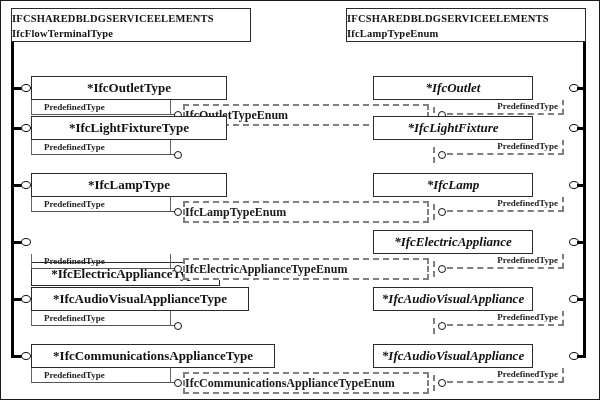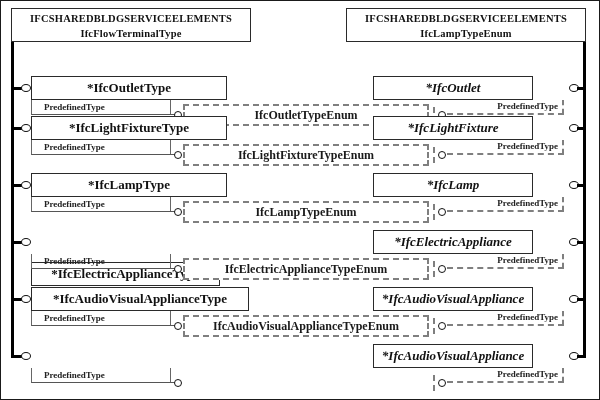--- a/index.html
+++ b/index.html
@@ -7,21 +7,21 @@
     position:relative; width:600px; height:400px;
     background:#fff; overflow:hidden; box-sizing:border-box;
     border:1px solid #1a1a1a;
     font-family:"Liberation Serif","DejaVu Serif",serif;
     color:#111;
   }
   
   .schema {
     position:absolute; top:7px; height:34px; box-sizing:border-box;
     border:1.6px solid #2a2a2a; background:#fff;
-    text-align:center; font-weight:bold; font-size:10.5px; line-height:15px;
+    text-align:left; font-weight:bold; font-size:10.5px; line-height:15px;
     padding-top:2px; letter-spacing:.2px;
   }
   .schema-l { left:10px;  width:240px; }
   .schema-r { left:345px; width:240px; }
   
   .bus { position:absolute; top:41px; width:3px; height:316px; background:#000; }
   .bus-l { left:10px; }
   .bus-r { left:582px; }
   
   .row { position:absolute; left:0; width:600px; height:57px; }
@@ -53,21 +53,21 @@
     border:1.6px solid #111; border-radius:50%;
   }
   .circ-enum-l   { left:173px; top:35px; width:8px; height:8px; }
   .circ-enum-r   { left:437px; top:35px; width:8px; height:8px; }
   .circ-branch-l { left:20px;  top:8px;  width:10px; height:8px; }
   .circ-branch-r { left:568px; top:8px;  width:10px; height:8px; }
   
   .enum-box {
     position:absolute; left:182px; top:28px; width:246px; height:22px; box-sizing:border-box;
     border:2px dashed #7f7f7f; background:#fff;
-    text-align:center; font-weight:bold; font-size:12px; line-height:18px; color:#1a1a1a;
+    text-align:left; font-weight:bold; font-size:12px; line-height:18px; color:#1a1a1a;
     white-space:nowrap;
   }
   .tick-r   { position:absolute; left:432px; top:31px; height:16px; width:0; border-left:2px dashed #7f7f7f; }
   .dash-line-r { position:absolute; left:446px; top:37px; width:117px; height:0; border-top:2px dashed #7f7f7f; }
   .attr-r-label {
     position:absolute; left:445px; top:25px; width:112px;
     font-size:9px; font-weight:bold; text-align:right; color:#222; white-space:nowrap;
   }
   .tick-rr { position:absolute; left:561px; top:24px; height:14px; width:0; border-left:2px dashed #7f7f7f; }
   
@@ -109,21 +109,20 @@
     <div class="branch-r"></div>
   </div>
 
   <div class="row r1">
     <div class="branch-l"></div>
     <div class="circ circ-branch-l"></div>
     <div class="ent ent-l">*IfcLightFixtureType</div>
     <div class="attr-l">PredefinedType</div>
     <div class="attr-line-l"></div>
     <div class="circ circ-enum-l"></div>
-    <div class="enum-box">IfcLightFixtureTypeEnum</div>
     <div class="tick-r"></div>
     <div class="circ circ-enum-r"></div>
     <div class="dash-line-r"></div>
     <div class="attr-r-label">PredefinedType</div>
     <div class="tick-rr"></div>
     <div class="ent ent-r">*IfcLightFixture</div>
     <div class="circ circ-branch-r"></div>
     <div class="branch-r"></div>
   </div>
 
@@ -163,37 +162,38 @@
     <div class="branch-r"></div>
   </div>
 
   <div class="row r4">
     <div class="branch-l"></div>
     <div class="circ circ-branch-l"></div>
     <div class="ent ent-l">*IfcAudioVisualApplianceType</div>
     <div class="attr-l">PredefinedType</div>
     <div class="attr-line-l"></div>
     <div class="circ circ-enum-l"></div>
-    <div class="enum-box">IfcAudioVisualApplianceTypeEnum</div>
     <div class="tick-r"></div>
     <div class="circ circ-enum-r"></div>
     <div class="dash-line-r"></div>
     <div class="attr-r-label">PredefinedType</div>
     <div class="tick-rr"></div>
     <div class="ent ent-r">*IfcAudioVisualAppliance</div>
     <div class="circ circ-branch-r"></div>
     <div class="branch-r"></div>
   </div>
 
   <div class="row r5">
     <div class="branch-l"></div>
     <div class="circ circ-branch-l"></div>
-    <div class="attr-l">PredefinedType</div>
-    <div class="attr-line-l"></div>
-    <div class="circ circ-enum-l"></div>
+    <div class="ent ent-l">*IfcCommunicationsApplianceType</div>
+    <div class="attr-l">PredefinedType</div>
+    <div class="attr-line-l"></div>
+    <div class="circ circ-enum-l"></div>
+    <div class="enum-box">IfcCommunicationsApplianceTypeEnum</div>
     <div class="tick-r"></div>
     <div class="circ circ-enum-r"></div>
     <div class="dash-line-r"></div>
     <div class="attr-r-label">PredefinedType</div>
     <div class="tick-rr"></div>
     <div class="ent ent-r">*IfcAudioVisualAppliance</div>
     <div class="circ circ-branch-r"></div>
     <div class="branch-r"></div>
   </div>
 

